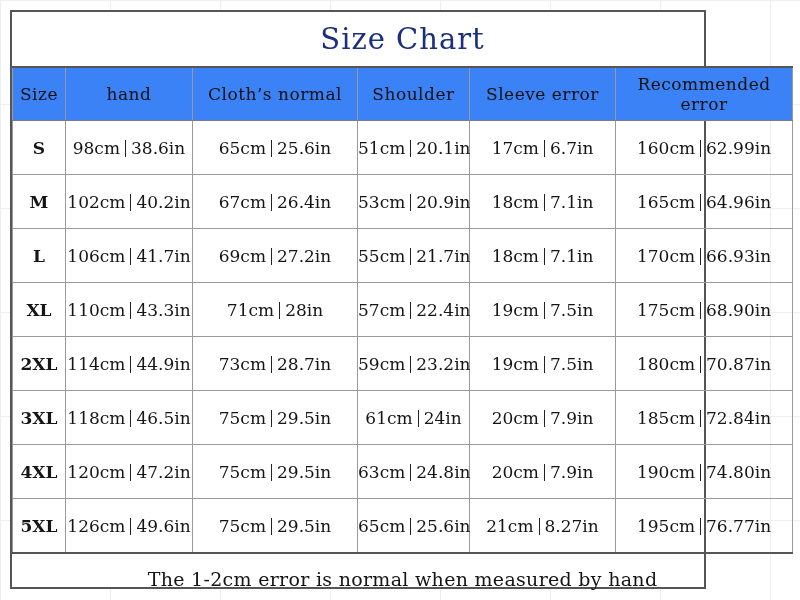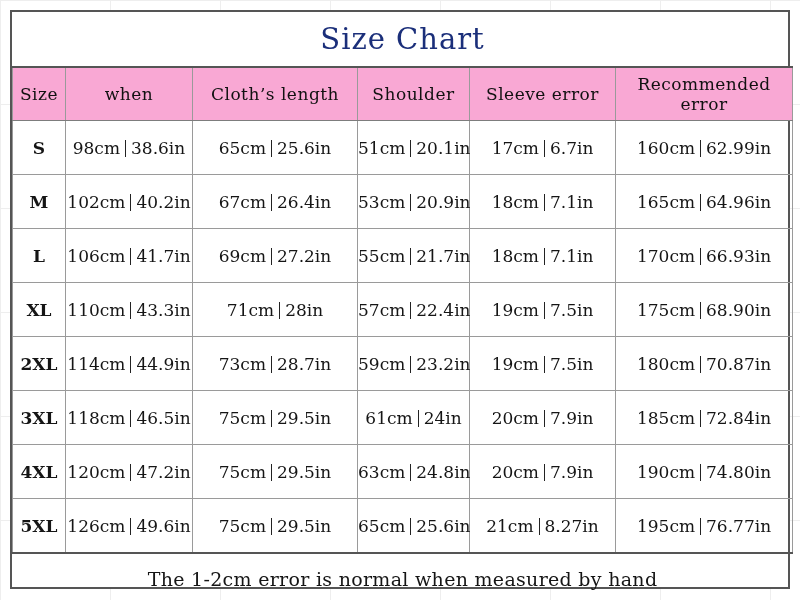--- a/index.html
+++ b/index.html
@@ -27,21 +27,21 @@
       linear-gradient(to right, #eeeeee 1px, transparent 1px),
       linear-gradient(to bottom, #eeeeee 1px, transparent 1px);
     background-size: 110px 104px;
     background-position: 0 0;
     pointer-events: none;
   }
   .chart-wrap {
     position: absolute;
     left: 10px;
     top: 10px;
-    width: 780px;
+    width: 696px;
     height: 579px;
     border: 2px solid #555555;
     box-sizing: border-box;
     background: #ffffff;
   }
   table.size-chart {
     width: 100%;
     height: 100%;
     border-collapse: collapse;
     table-layout: fixed;
@@ -56,21 +56,21 @@
   .title-cell {
     border: none !important;
     border-bottom: 2px solid #555555 !important;
     height: 54px;
     color: #1b2f7a;
     font-size: 29px;
     font-family: "DejaVu Serif", serif;
     letter-spacing: 1px;
   }
   thead.head-row th {
-    background: #f9a8d4;
+    background: #3b82f6;
     height: 52px;
     color: #111111;
     font-weight: normal;
     font-size: 17px;
     font-family: "DejaVu Serif", serif;
     border-left: 1px solid #9a9a9a;
     border-right: 1px solid #9a9a9a;
     border-top: 1px solid #7d7d7d;
     border-bottom: 1px solid #7d7d7d;
     letter-spacing: 0.5px;
@@ -136,22 +136,22 @@
 
       <thead>
         <tr>
           <td class="title-cell" colspan="6">Size Chart</td>
         </tr>
       </thead>
 
       <thead class="head-row">
         <tr>
           <th>Size</th>
-          <th>when</th>
-          <th>Cloth’s length</th>
+          <th>hand</th>
+          <th>Cloth’s normal</th>
           <th>Shoulder</th>
           <th>Sleeve error</th>
           <th>Recommended error</th>
         </tr>
       </thead>
 
       <tbody class="body-rows">
         <tr>
           <td class="size-cell">S</td>
           <td><span class="val">98cm</span><span class="sep"></span><span class="val">38.6in</span></td>

